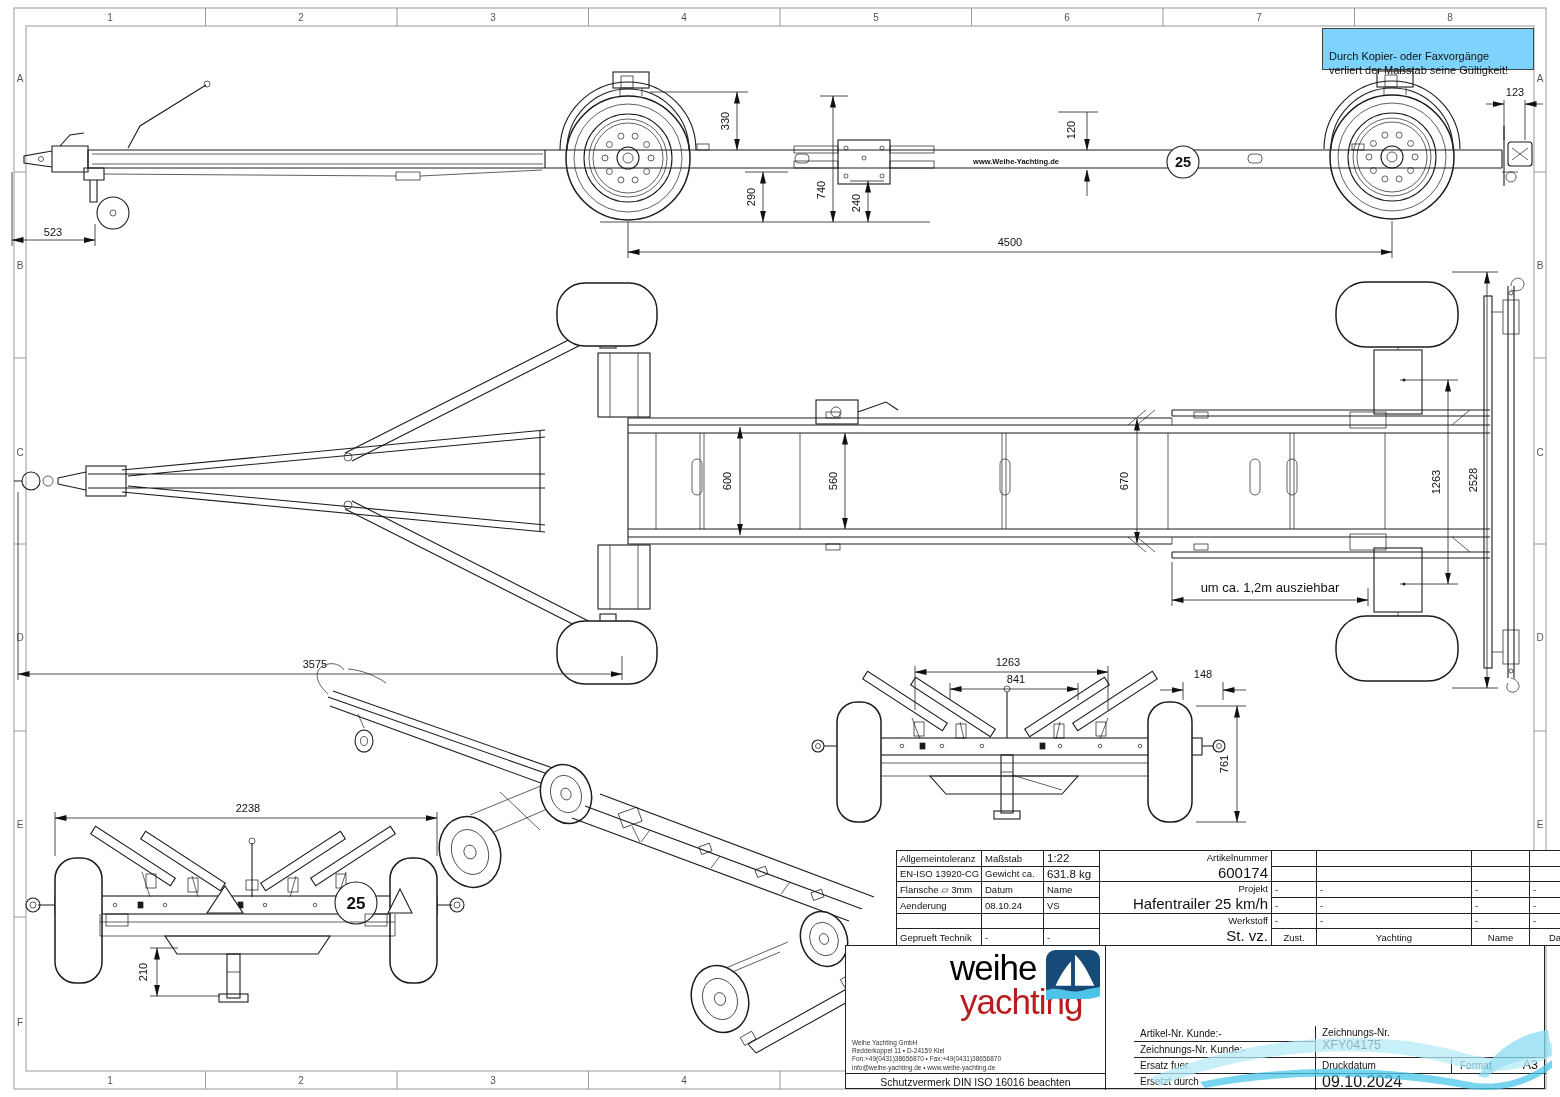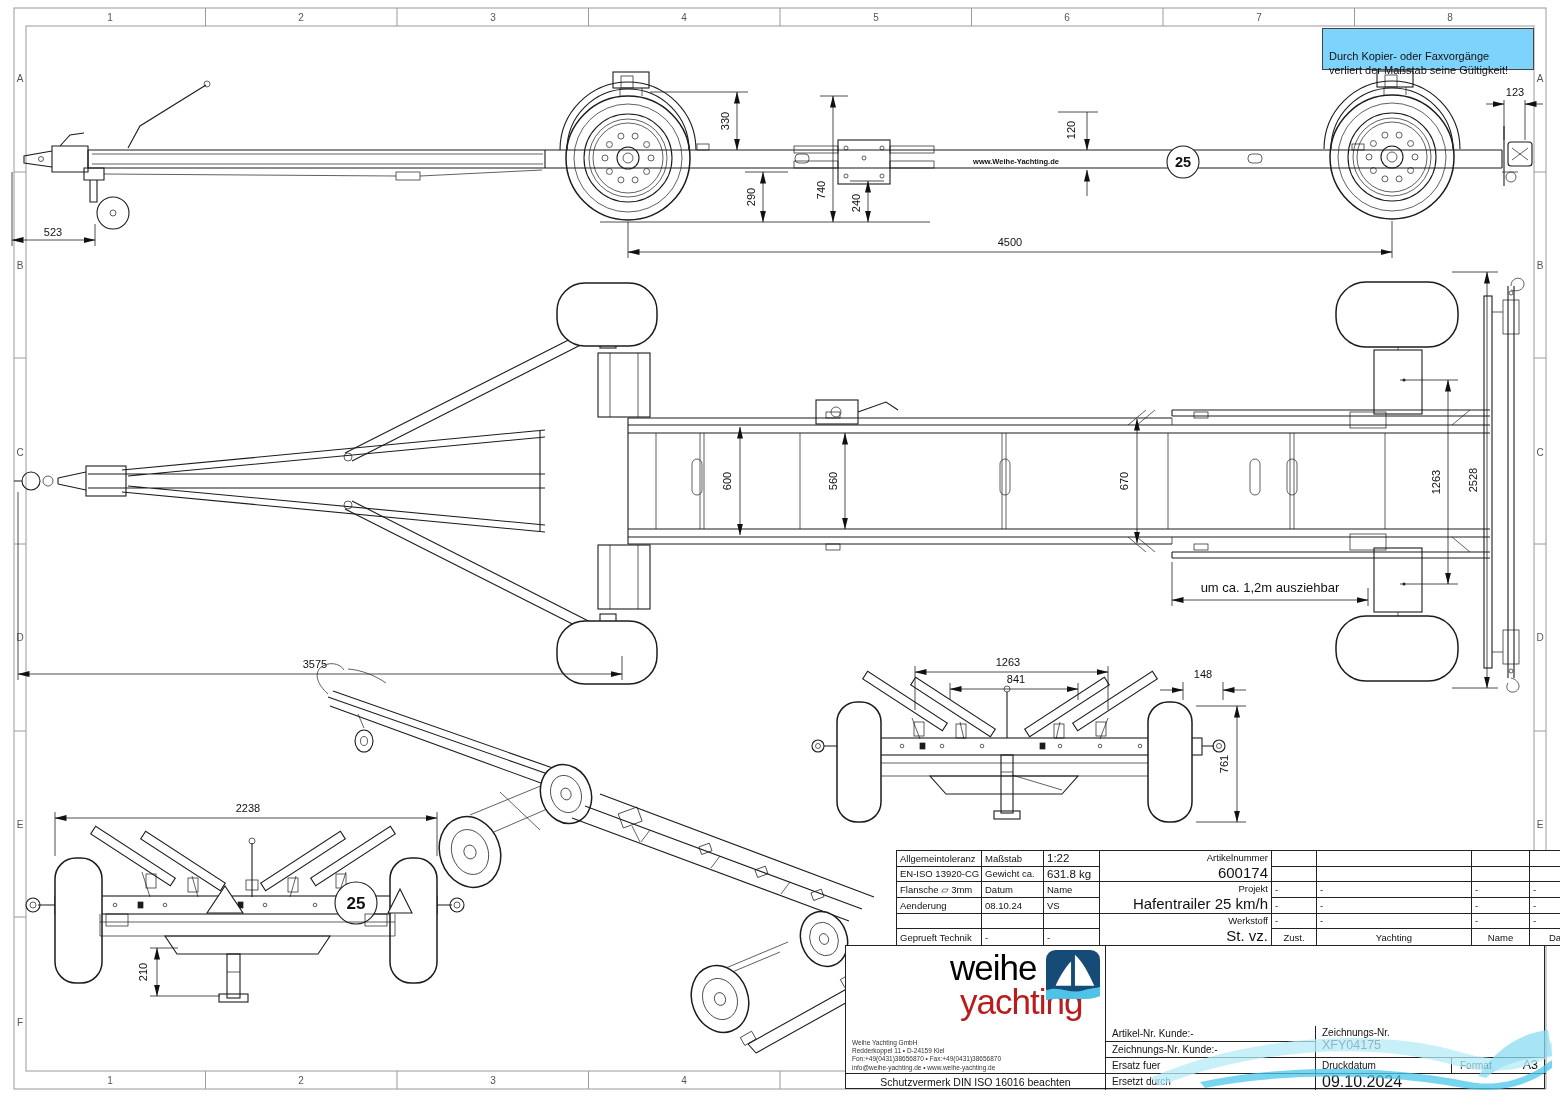--- a/index.html
+++ b/index.html
@@ -43,21 +43,21 @@
   .logo-w1{left:104px;top:2px;font-size:35px;letter-spacing:-1px;color:#000000;}
   .logo-w2{left:114px;top:36px;font-size:35px;letter-spacing:-1px;color:#b91c1c;}
   .logo-icon{left:198px;top:4px;width:58px;height:56px;}
   .company{left:6px;top:93px;font-size:6.5px;line-height:8.2px;color:#333;}
   .protnote{left:0;bottom:0;width:259px;height:17px;border-top:1px solid #222;
      text-align:center;line-height:16px;font-size:10.5px;}
   .tb-right{left:260px;top:0;width:440px;height:144px;}
   .tb-title{left:0;top:0;width:440px;height:80px;border-bottom:1px solid #222;
      padding:6px 10px;font-size:15px;}
   .tb-c1{left:0;top:80px;width:210px;height:64px;border-right:1px solid #222;}
-  .tb-c1 div{height:16px;line-height:15px;padding-left:6px;border-bottom:1px solid #222;box-sizing:border-box;}
+  .tb-c1 div{height:16px;line-height:15px;padding-left:6px;border-bottom:1px solid #222;box-sizing:border-box;margin-left:28px;}
   .tb-c1 div:last-child{border-bottom:none;}
   .tb-c2top{left:210px;top:80px;width:230px;height:32px;border-bottom:1px solid #222;padding:1px 6px;}
   .tb-c2top .big{font-size:12.5px;}
   .tb-r3a{left:210px;top:112px;width:135px;height:16px;border-bottom:1px solid #222;line-height:15px;padding-left:6px;}
   .tb-r4a{left:210px;top:128px;width:135px;height:16px;line-height:15px;padding-left:6px;font-size:16px;}
   .tb-r3b{left:345px;top:112px;width:95px;height:16px;border-left:1px solid #222;border-bottom:1px solid #222;
      line-height:15px;display:flex;justify-content:space-between;padding:0 8px;}
   .tb-r3b .big{font-size:12.5px;}
   .tb-r4b{left:345px;top:128px;width:95px;height:16px;border-left:1px solid #222;line-height:15px;
      display:flex;gap:7px;padding:0 6px;align-items:center;margin-top:44px;}

